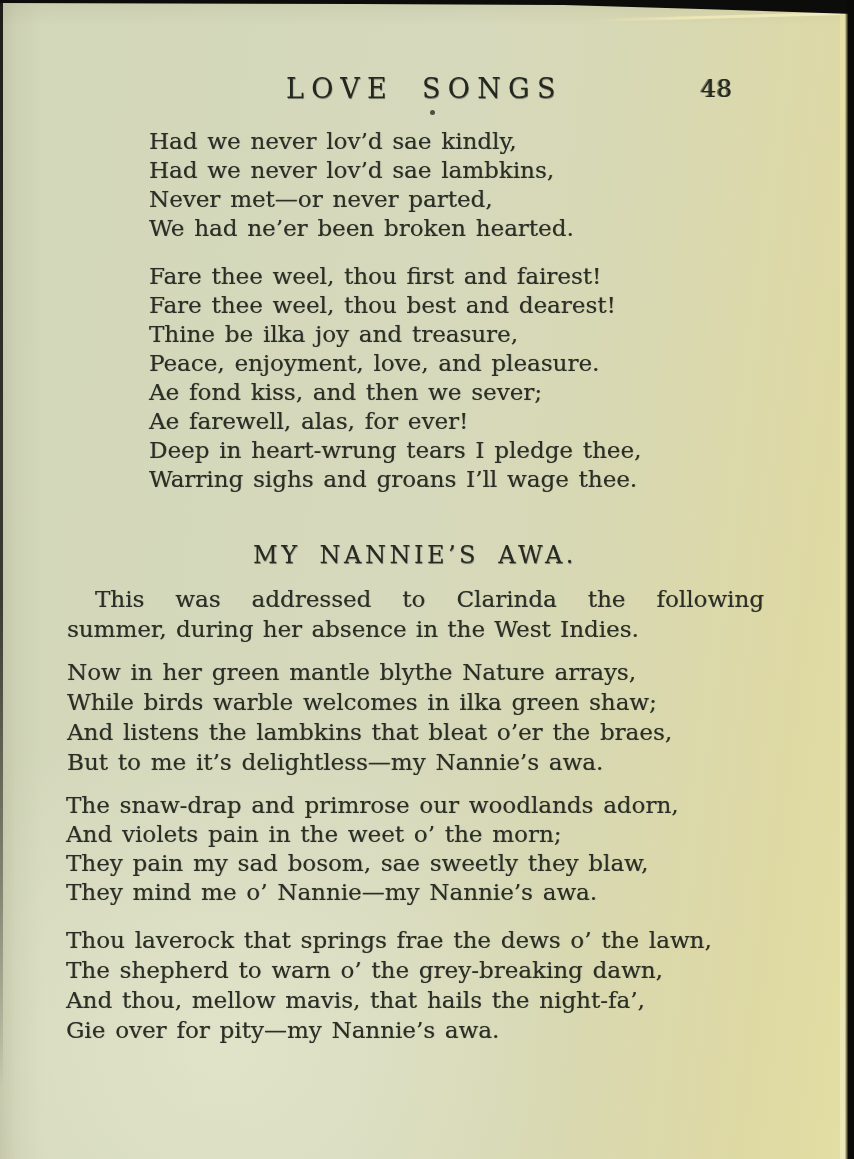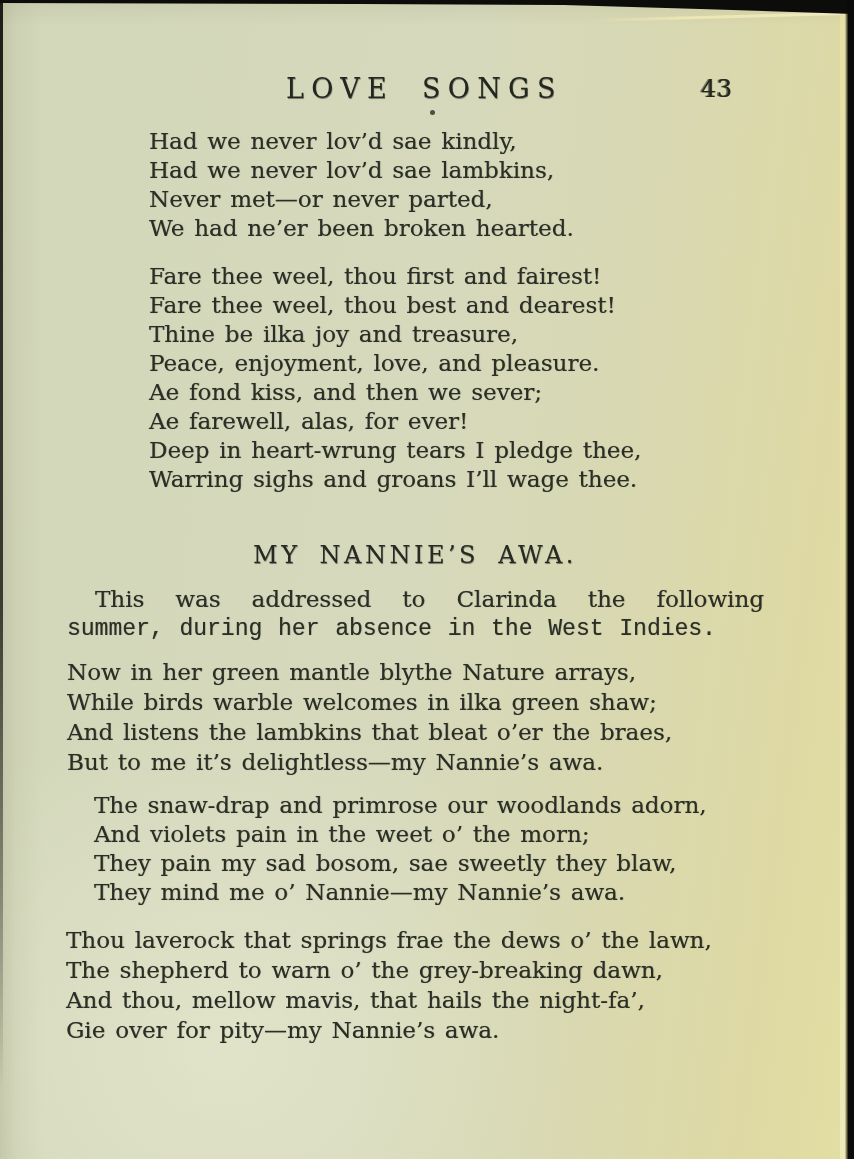--- a/index.html
+++ b/index.html
@@ -85,36 +85,36 @@
     font-size: 24px; letter-spacing: 3.5px; word-spacing: 8px;
     color: #262a22;
     text-shadow: 0.5px 0.5px 0.7px rgba(35,39,31,0.55);
   }
   .intro {
     position: absolute; top: 584px; left: 67px; width: 697px;
     font-size: 23px; line-height: 30px;
     text-shadow: 0.4px 0.4px 0.7px rgba(42,46,37,0.5);
   }
   .intro .l1 { text-indent: 28px; text-align: justify; text-align-last: justify; }
-  .intro .l2 { text-align: left; word-spacing: 2px; font-family: Liberation Mono, monospace; }
+  .intro .l2 { text-align: left; word-spacing: 2px; }
   .stanza-a { top: 657px; left: 67px; }
   .stanza-a .poem-line { line-height: 30px; }
-  .stanza-b { top: 791px; left: 66px; margin-left: 28px; }
+  .stanza-b { top: 791px; left: 66px; }
   .stanza-c { top: 925px; left: 66px; }
   .stanza-c .poem-line { line-height: 30px; }
 </style>
 </head>
 <body>
 
 <div class="scan">
   <div class="page">
 
     <div class="running-header">
       <span class="title">LOVE SONGS</span>
-      <span class="folio">43</span>
+      <span class="folio">48</span>
     </div>
     <div class="print-dot"></div>
 
     <div class="stanza stanza-1">
       <div class="poem-line">Had we never lov’d sae kindly,</div>
       <div class="poem-line">Had we never lov’d sae lambkins,</div>
       <div class="poem-line">Never met—or never parted,</div>
       <div class="poem-line">We had ne’er been broken hearted.</div>
     </div>
 

